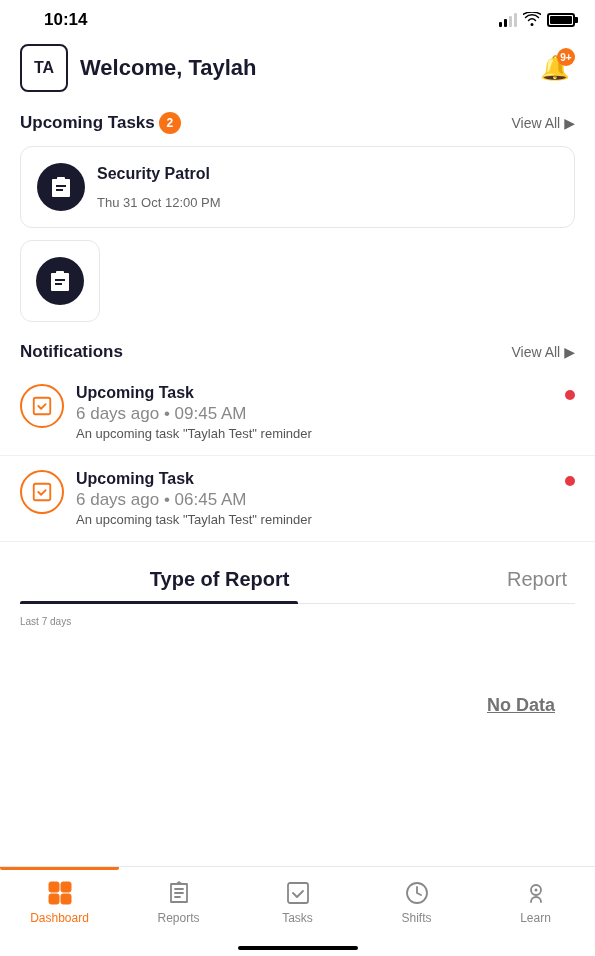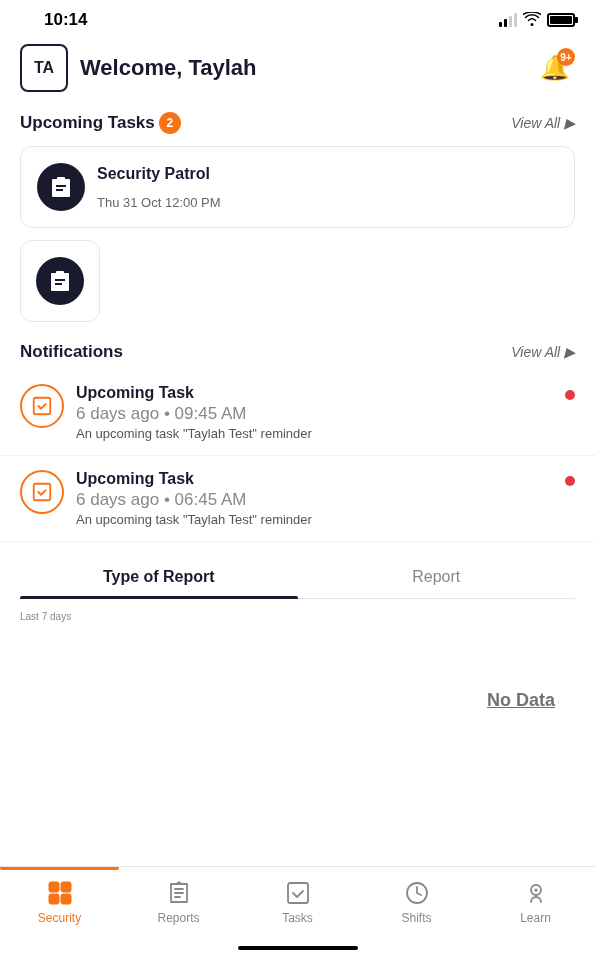--- a/index.html
+++ b/index.html
@@ -155,21 +155,20 @@
       border-radius: 50%;
       display: flex;
       align-items: center;
       justify-content: center;
     }
     .view-all {
       font-size: 14px;
       color: #666;
       display: flex;
       gap: 4px;
-      font-style: italic;
     }
 
     
     .tasks-container {
       display: flex;
       padding: 4px 20px 12px;
       gap: 12px;
       flex-direction: column;
     }
     .task-card {
@@ -275,23 +274,23 @@
     .report-section {
       padding: 16px 20px 0;
     }
     .report-tabs {
       display: flex;
       gap: 0;
       border-bottom: 1px solid #e5e7eb;
     }
     .report-tab {
       flex: 1;
-      text-align: center;
+      text-align: right;
       padding: 10px 8px 12px;
-      font-size: 16px;
+      font-size: 20px;
       color: #888;
       position: relative;
       cursor: pointer;
     }
     .report-tab.active {
       color: #1a1a2e;
       font-weight: 700;
     }
     .report-tab.active::after {
       content: '';
@@ -512,21 +511,21 @@
 
   <div class="nav-item active">
     <div class="nav-icon">
       <svg viewBox="0 0 26 26" fill="none">
         <rect x="2" y="2" width="10" height="10" rx="2" fill="#f97316" stroke="none"></rect>
         <rect x="14" y="2" width="10" height="10" rx="2" fill="#f97316" stroke="none"></rect>
         <rect x="2" y="14" width="10" height="10" rx="2" fill="#f97316" stroke="none"></rect>
         <rect x="14" y="14" width="10" height="10" rx="2" fill="#f97316" stroke="none"></rect>
       </svg>
     </div>
-    <span class="nav-label">Security</span>
+    <span class="nav-label">Dashboard</span>
   </div>
 
   <div class="nav-item">
     <div class="nav-icon">
       <svg viewBox="0 0 26 26" fill="none" stroke="#888" stroke-width="1.8">
         <path d="M5 4h16v18H5z" rx="1" stroke-linecap="round" stroke-linejoin="round"></path>
         <path d="M9 9h8M9 13h8M9 17h5" stroke-linecap="round"></path>
         <path d="M13 1l4 3H9l4-3z" fill="#888" stroke="none"></path>
       </svg>
     </div>

